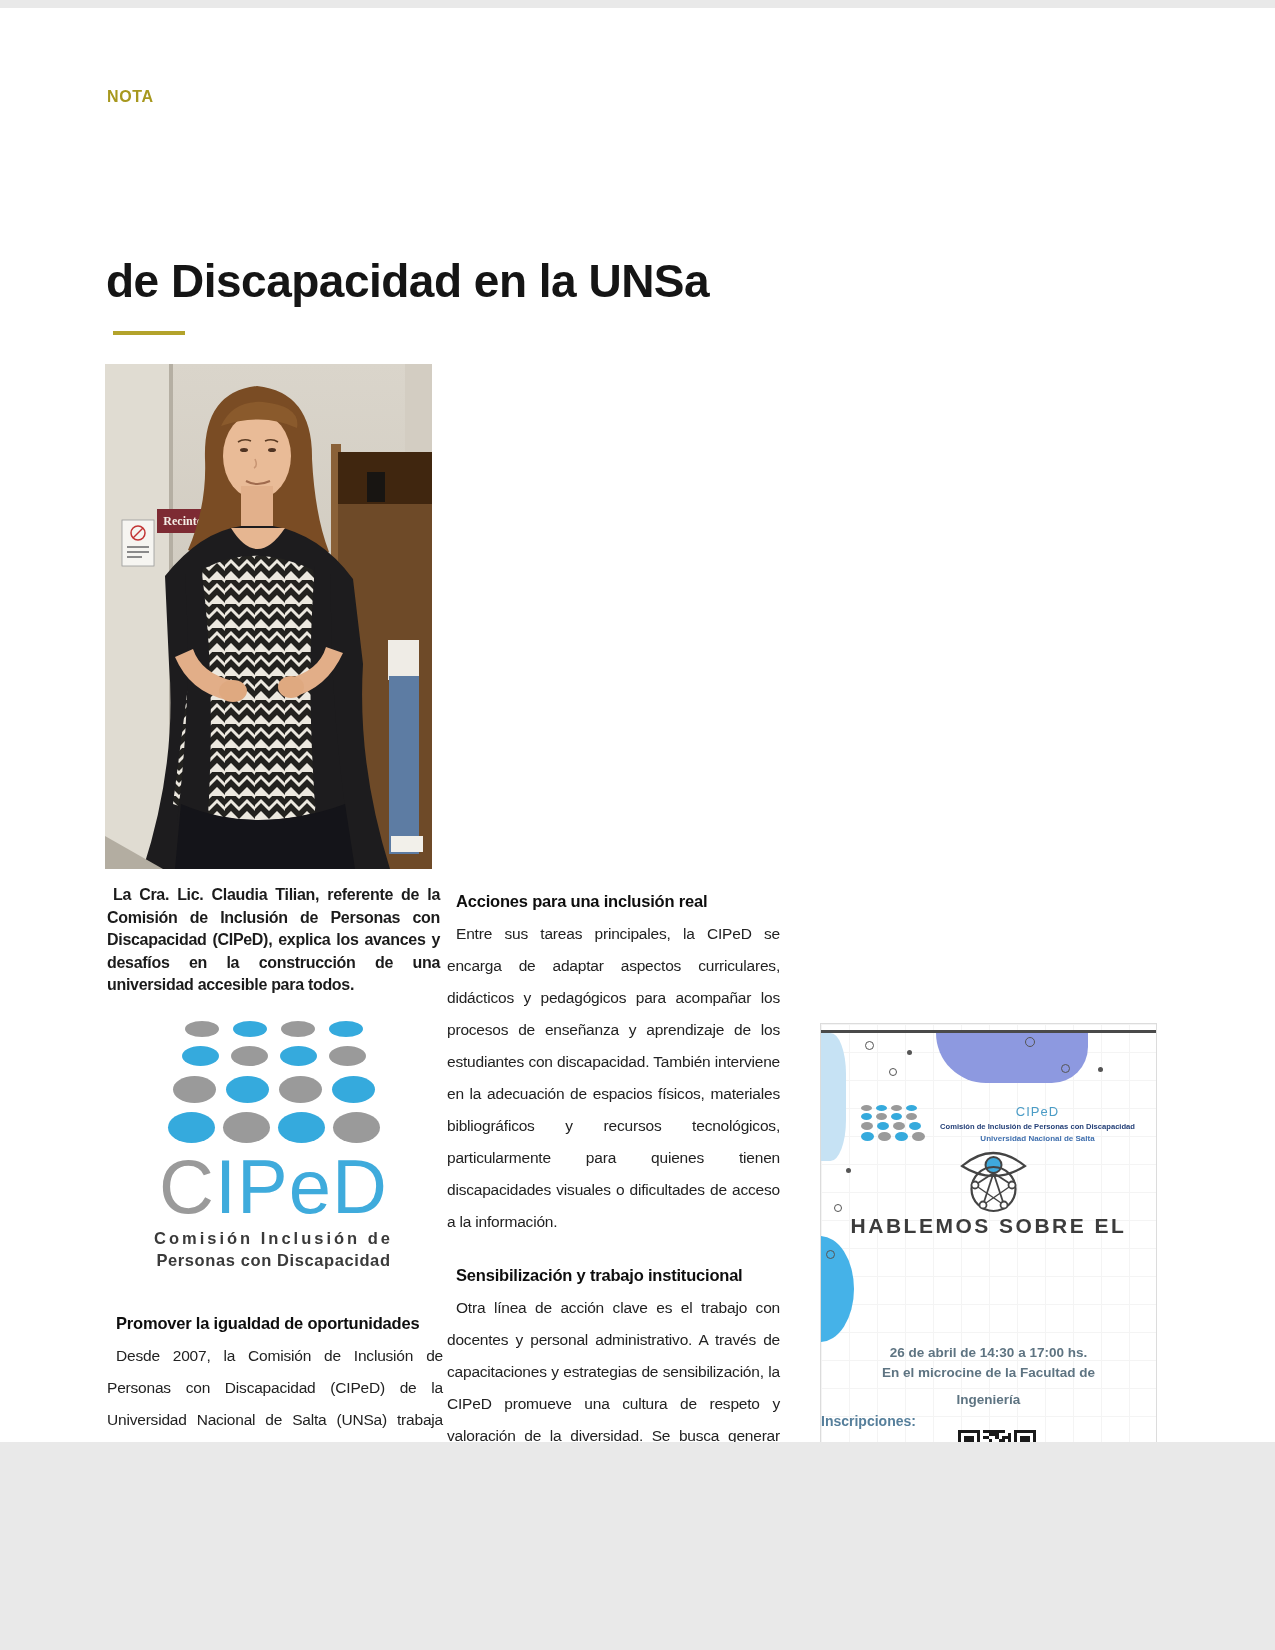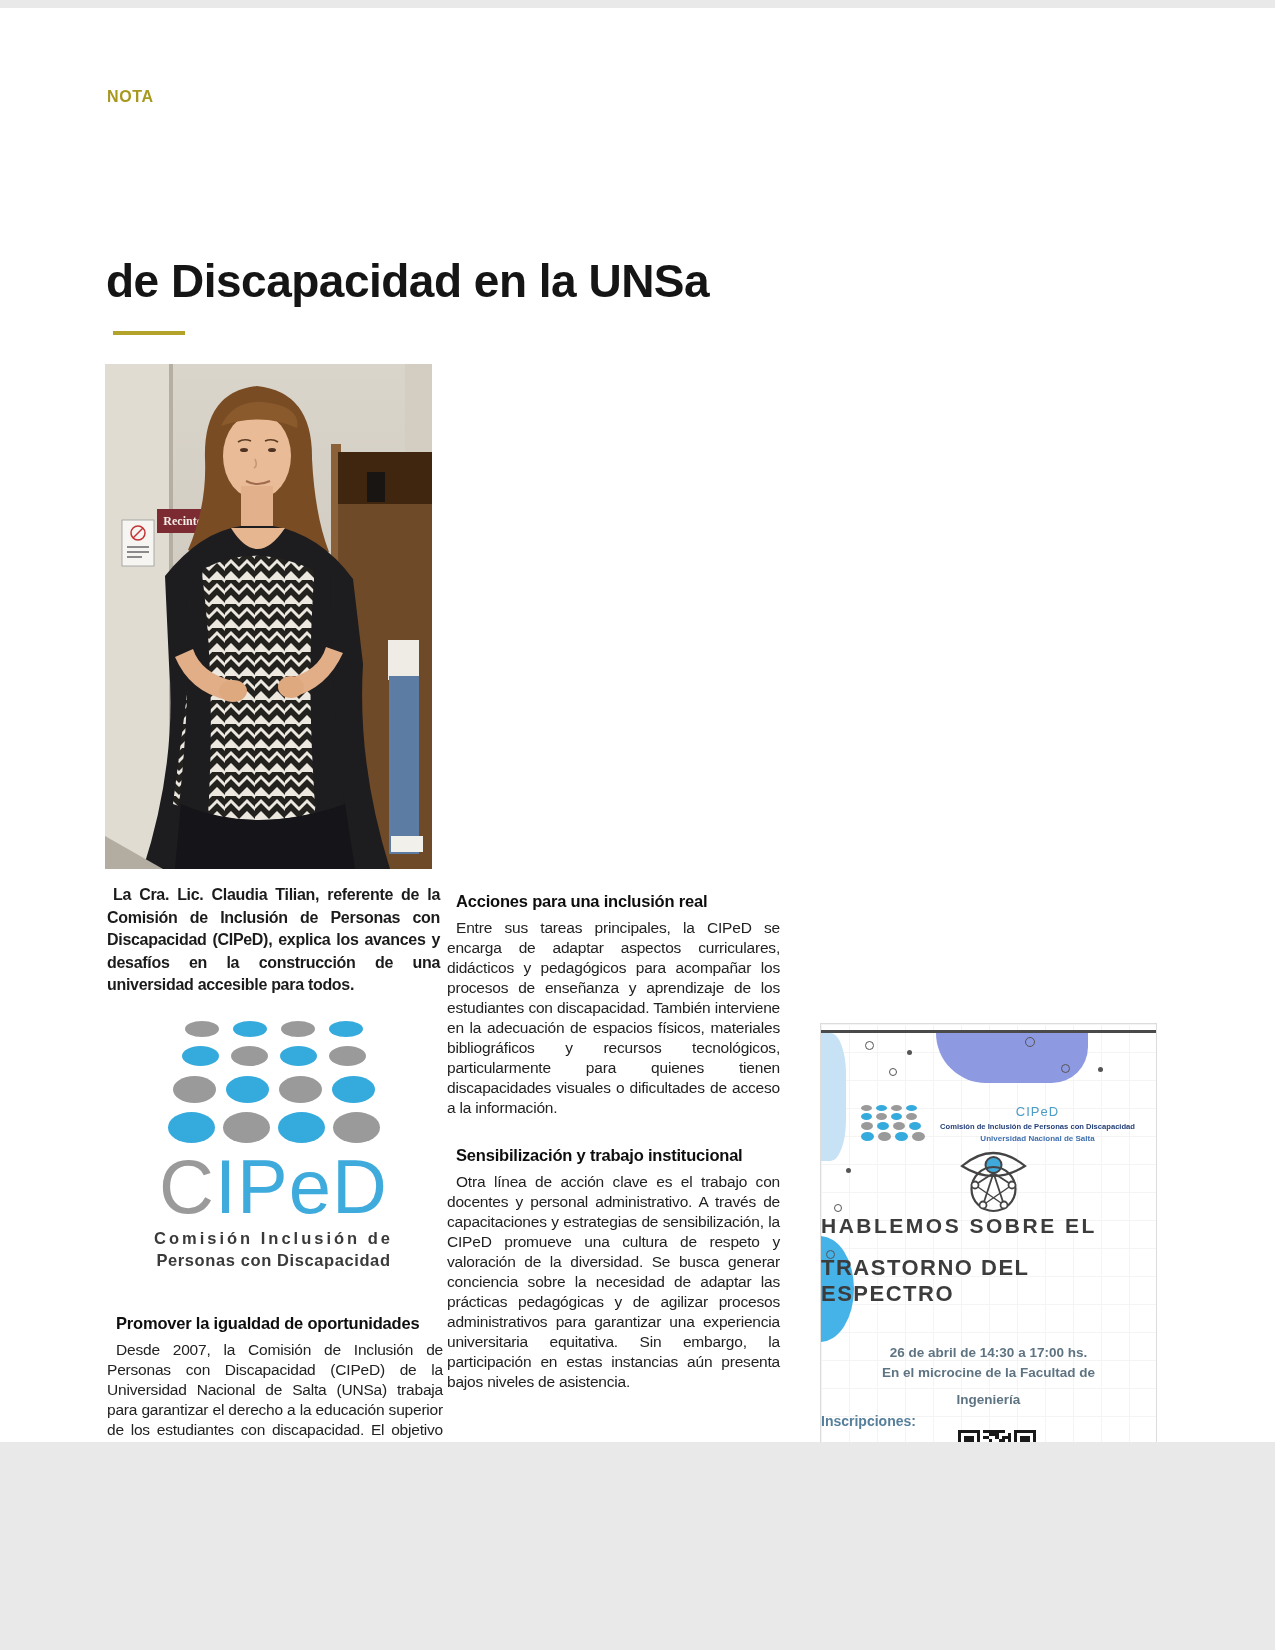--- a/index.html
+++ b/index.html
@@ -5,21 +5,21 @@
   html,body{margin:0;padding:0;background:#e9e9e9;}
   #page{position:relative;width:1275px;height:1434px;margin:8px auto;background:#ffffff;
         font-family:"Liberation Sans",sans-serif;overflow:hidden;}
   .abs{position:absolute;}
   
   .kicker{font-size:16px;font-weight:bold;color:#a7981e;letter-spacing:.6px;}
   .title1{font-size:33px;font-weight:bold;color:#151515;letter-spacing:-.5px;}
   .title2{font-size:46px;font-weight:bold;color:#151515;letter-spacing:-.5px;}
   .gold-dash{background:#b3a32b;}
   
-  .para{font-size:15.5px;line-height:20px;text-align:justify;color:#222;
+  .para{font-size:15.5px;line-height:32px;text-align:justify;color:#222;
         text-indent:9px;letter-spacing:-.2px;}
   .lead{font-size:16px;line-height:22.5px;font-weight:bold;text-align:justify;
         color:#1b1b1b;text-indent:6px;letter-spacing:-.3px;}
   .h-sec{font-weight:bold;font-size:16.5px;color:#0e0e0e;text-indent:9px;letter-spacing:-.2px;}
   
   .logo-wrap{width:333px;text-align:center;}
   .dot-row{display:flex;justify-content:center;align-items:center;}
   .dot{border-radius:50%;}
   .dot.blue{background:#35aadd;}
   .dot.gray{background:#9a9a9a;}
@@ -32,21 +32,21 @@
   .logo-name .c{color:#9a9a9a}.logo-name .rest{color:#3fabdc}
   .logo-cap1{font-size:16.5px;font-weight:bold;color:#3a3a3a;letter-spacing:3px;margin-top:4px;}
   .logo-cap2{font-size:16.5px;font-weight:bold;color:#3a3a3a;letter-spacing:.6px;margin-top:3px;}
   
   .poster{width:335px;height:526px;background:#fff;border:1px solid #dcdcdc;overflow:hidden;
           background-image:linear-gradient(#f4f4f4 1px,transparent 1px),
                            linear-gradient(90deg,#f4f4f4 1px,transparent 1px);
           background-size:28px 28px;}
   .poster .topline{left:0;top:6px;width:335px;height:3px;background:#4a4a4a;}
   .blob{position:absolute;}
-  .p-title{width:335px;font-weight:bold;color:#3c3c3c;}
+  .p-title{width:335px;text-align:center;font-weight:bold;color:#3c3c3c;}
   .p-t1{font-size:21px;letter-spacing:2.5px;}
   .p-t2{font-size:22px;letter-spacing:1.5px;}
   .p-event{width:335px;text-align:center;font-weight:bold;font-size:13.5px;color:#5e7482;}
   .p-insc{width:335px;text-align:left;font-weight:bold;font-size:14px;color:#567f9b;}
   .mini-row{display:flex;align-items:center;}
   .mdot{border-radius:50%;margin:1px 2px;}
   .mdot.blue{background:#35aadd}.mdot.gray{background:#9a9a9a}
   .m1 .mdot{width:11px;height:6px}.m2 .mdot{width:11px;height:7px}
   .m3 .mdot{width:12px;height:8px}.m4 .mdot{width:13px;height:9px}
   .p-logo-text{width:225px;text-align:center;}
@@ -255,21 +255,20 @@
         <line x1="19" y1="41" x2="48" y2="61" stroke="#444" stroke-width="1.4"></line>
         <line x1="56" y1="41" x2="27" y2="61" stroke="#444" stroke-width="1.4"></line>
         <circle cx="19" cy="41" r="3.5" fill="#fff" stroke="#444" stroke-width="1.8"></circle>
         <circle cx="56" cy="41" r="3.5" fill="#fff" stroke="#444" stroke-width="1.8"></circle>
         <circle cx="27" cy="61" r="3.5" fill="#fff" stroke="#444" stroke-width="1.8"></circle>
         <circle cx="48" cy="61" r="3.5" fill="#fff" stroke="#444" stroke-width="1.8"></circle>
       </svg>
     </div>
 
     <div class="abs p-title p-t1" style="left:0;top:190px;">HABLEMOS SOBRE EL</div>
-    <div class="abs p-title p-t2" style="left:0;top:231px;">TRASTORNO DEL ESPECTRO</div>
 
     <div class="abs p-event" style="left:0;top:321px;">26 de abril de 14:30 a 17:00 hs.</div>
     <div class="abs p-event" style="left:0;top:341px;">En el microcine de la Facultad de</div>
     <div class="abs p-event" style="left:0;top:368px;">Ingeniería</div>
     <div class="abs p-insc" style="left:0;top:389px;">Inscripciones:</div>
 
     <div class="abs" style="left:137px;top:406px;">
       <svg id="qr-svg" viewBox="0 0 75 75" width="78" height="78" shape-rendering="crispEdges">
         <rect width="75" height="75" fill="#fff"></rect>
         <g id="qr-noise" fill="#1a1a1a">

